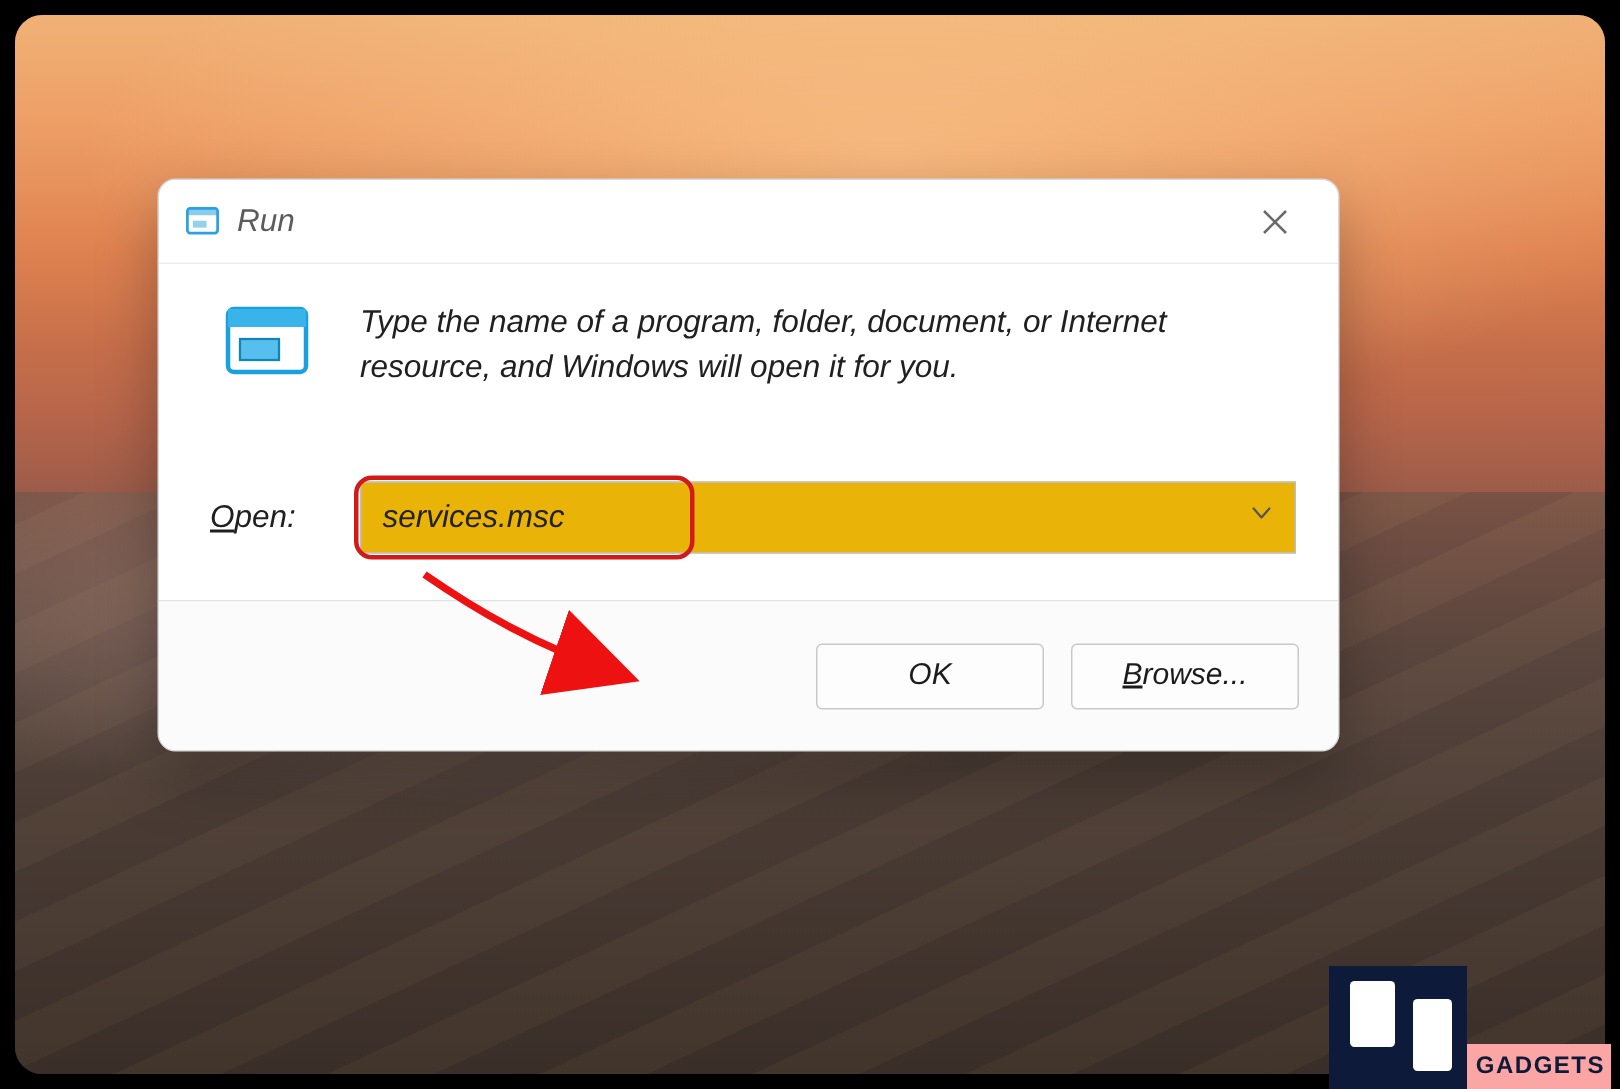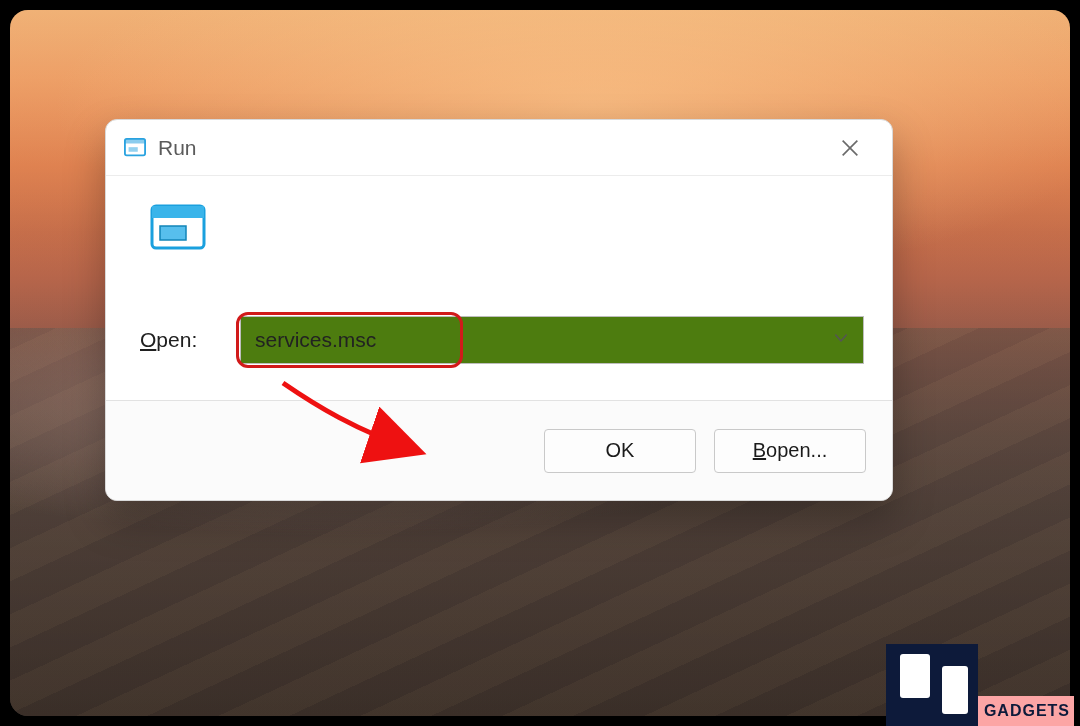--- a/index.html
+++ b/index.html
@@ -34,21 +34,21 @@
     }
 
     .run-dialog {
       position: absolute;
       left: 105px; top: 119px;
       width: 788px; height: 382px;
       background: #fff;
       border: 1px solid #d9d9d9;
       border-radius: 12px;
       box-shadow: 0 18px 40px rgba(0,0,0,.28);
-      display: flex; flex-direction: column;
+      display: flex; flex-direction: column; font-style: italic;
     }
     .titlebar {
       height: 56px; display: flex; align-items: center;
       padding: 0 18px;
       border-bottom: 1px solid #ececec;
     }
     .title-icon {
       width: 22px; height: 22px; margin-right: 12px;
       display: inline-flex; align-items: center; justify-content: center;
     }
@@ -86,21 +86,21 @@
       padding-left: 6px;
     }
     .open-label .ul { text-decoration: underline; }
 
     .combo-wrap {
       grid-column: 2; grid-row: 2; position: relative;
     }
     .combo {
       width: 100%; height: 48px;
       border: 1px solid #bdbdbd;
-      background: #4d7c0f;
+      background: #eab308;
       display: flex; align-items: center;
       padding: 0 44px 0 14px;
       font-size: 21px; color: #222;
     }
     .combo .chevron {
       position: absolute; right: 14px; top: 50%; transform: translateY(-50%);
       color: #555;
     }
     .highlight-box {
       position: absolute; left: -4px; top: -4px;
@@ -175,20 +175,21 @@
 
   <div class="body-area">
     <div class="big-icon">
       <svg viewBox="0 0 56 46">
         <rect x="2" y="2" width="52" height="42" rx="4" fill="#fff" stroke="#1aa0de" stroke-width="3"></rect>
         <rect x="2" y="2" width="52" height="12" fill="#39b4ea"></rect>
         <rect x="10" y="22" width="26" height="14" fill="#39b4ea" opacity=".85"></rect>
         <rect x="10" y="22" width="26" height="14" fill="none" stroke="#1285b8" stroke-width="1.5"></rect>
       </svg>
     </div>
+    <div class="instruction">Type the name of a program, folder, document, or Internet resource, and Windows will open it for you.</div>
 
     <div class="open-label">
       <span class="ul">O</span>
         <span>pen:</span>
     </div>
 
     <div class="combo-wrap">
       <div class="combo">
         <span>services.msc</span>
         <span class="chevron">
@@ -200,21 +201,21 @@
       <div class="highlight-box"></div>
     </div>
   </div>
 
   <div class="footer">
     <div class="btn">
         <span>OK</span>
       </div>
     <div class="btn">
       <span style="text-decoration:underline">B</span>
-        <span>open...</span>
+        <span>rowse...</span>
     </div>
   </div>
 </div>
 
 <svg class="annotation-arrow" viewBox="0 0 160 90">
   <defs>
     <marker id="ah" markerWidth="14" markerHeight="14" refX="10" refY="6" orient="auto">
       <path d="M0,0 L12,6 L0,12 Z" fill="#e11"></path>
     </marker>
   </defs>

